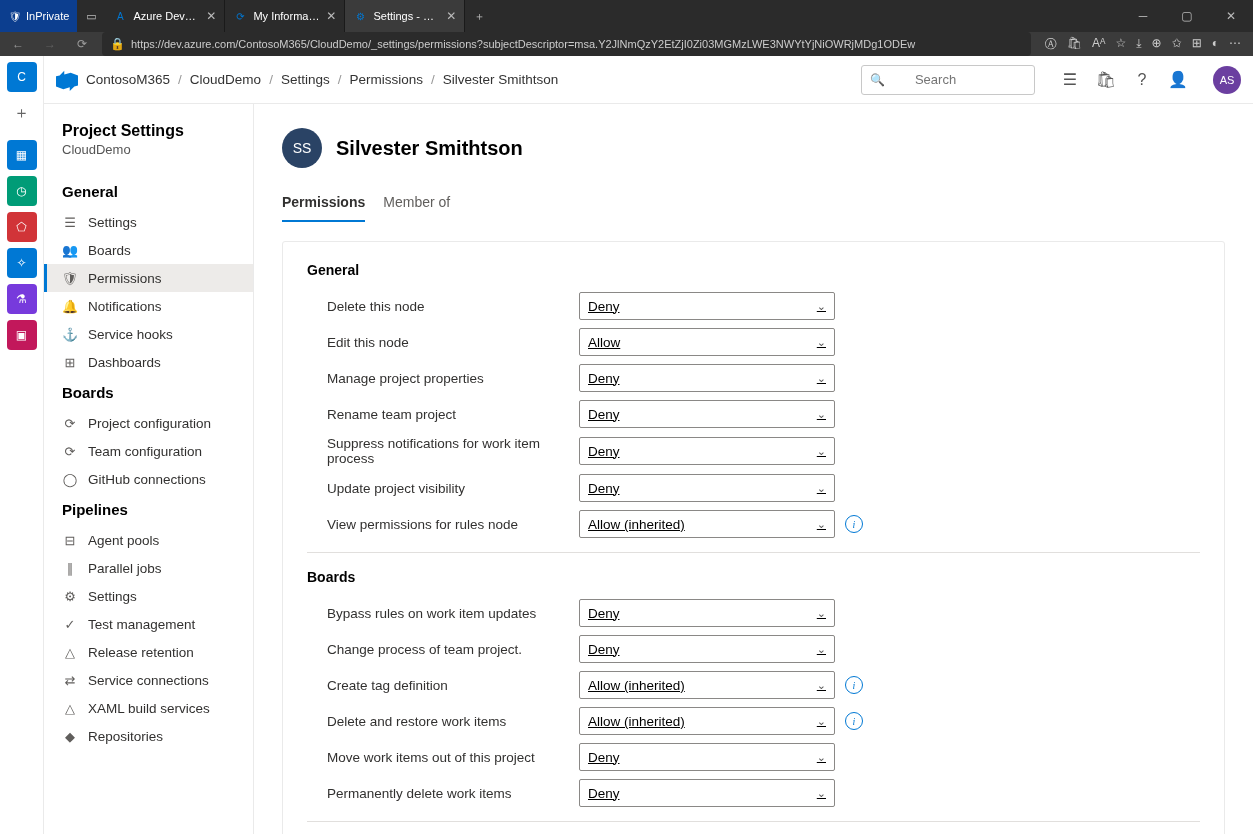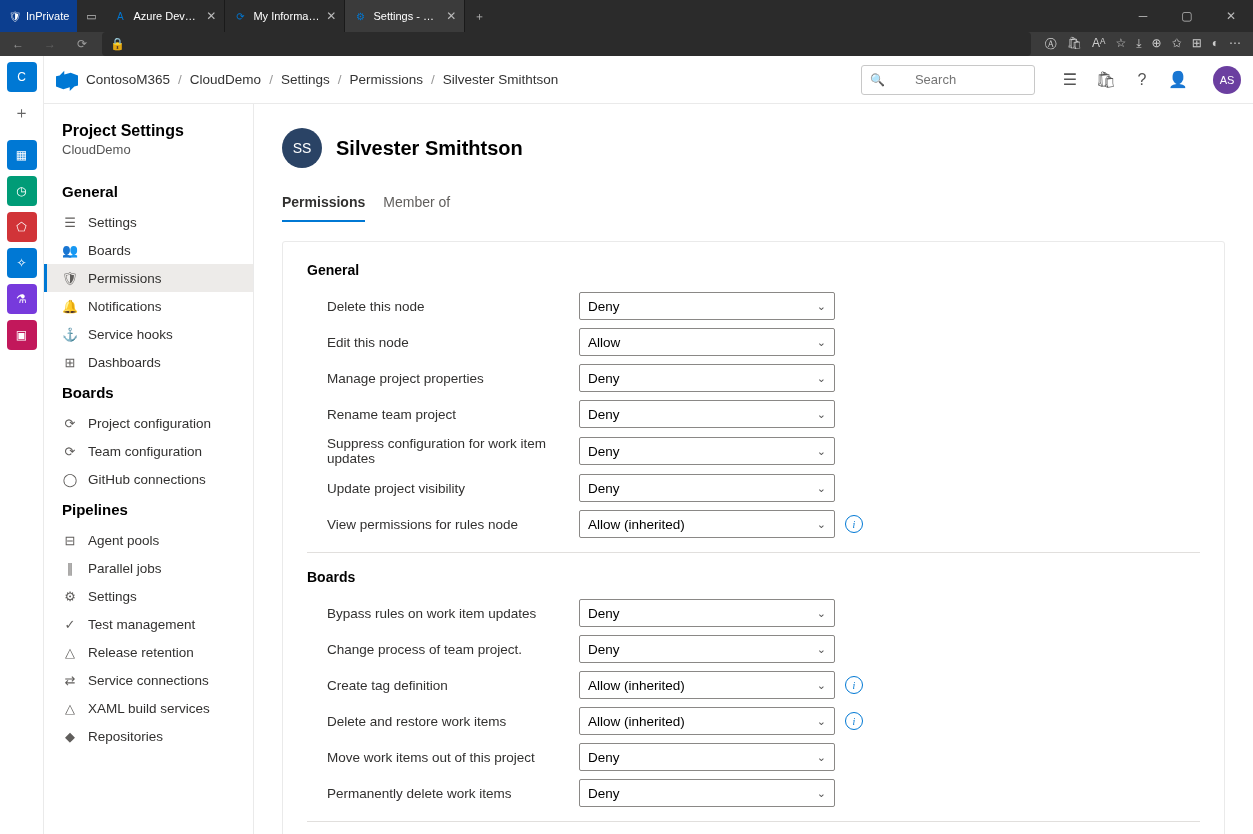--- a/index.html
+++ b/index.html
@@ -63,21 +63,21 @@
 .persona-name { font-size:20px; font-weight:600;}
 .pivot { display:flex; gap:18px; border-bottom:1px solid transparent; margin-bottom:18px;}
 .pivot-item { padding:6px 0 10px; font-size:14px; color:#605e5c; cursor:pointer;}
 .pivot-item.active { color:#323130; font-weight:600; border-bottom:2px solid #0078d4;}
 
 .card { background:#fff; border:1px solid #eaeaea; border-radius:3px; padding:20px 24px 30px;}
 .perm-section-h { font-size:14px; font-weight:600; margin:16px 0 10px;}
 .perm-section-h:first-child{margin-top:0;}
 .perm-row { display:flex; align-items:center; padding:4px 0;}
 .perm-label { width:252px; font-size:13.5px; color:#323130;margin-left:20px;}
-.perm-select { width:256px; height:28px; border:1px solid #8a8886; border-radius:2px; display:flex; align-items:center; justify-content:space-between; padding:0 8px; font-size:13.5px; background:#fff; cursor:pointer;}
+.perm-select { width:256px; height:28px; border:1px solid #8a8886; border-radius:2px; display:flex; align-items:center; justify-content:space-between; padding:0 8px; font-size:13.5px; background:#fff; cursor:pointer;text-decoration:underline;}
 .perm-select .chev { font-size:11px; color:#555;}
 .info { width:18px; height:18px; margin-left:10px; border:1px solid #0078d4; border-radius:50%; color:#0078d4; font-size:10px; display:flex; align-items:center; justify-content:center; font-family:Georgia,serif; font-style:italic;}
 hr.sep { border:none; border-top:1px solid #e1dfdd; margin:10px 0 0;}
 </style>
 </head>
 <body>
 
 <div class="titlebar">
   <div class="inprivate-badge">
     <span class="shield">🛡</span>
@@ -108,20 +108,21 @@
     <div class="win-ctrl">✕</div>
   </div>
 </div>
 
 <div class="addrbar">
   <div class="nav-btn">←</div>
   <div class="nav-btn" style="opacity:.4">→</div>
   <div class="nav-btn">⟳</div>
   <div class="url-box">
     <span>🔒</span>
+    <span class="url-text">https://dev.azure.com/ContosoM365/CloudDemo/_settings/permissions?subjectDescriptor=msa.Y2JlNmQzY2EtZjI0Zi03MGMzLWE3NWYtYjNiOWRjMDg1ODEw</span>
   </div>
   <div class="right-icons">
     <span>Ⓐ</span>
     <span>🛍</span>
     <span>Aᴬ</span>
     <span>☆</span>
     <span>⤓</span>
     <span>⊕</span>
     <span>✩</span>
     <span>⊞</span>
@@ -298,21 +299,21 @@
               </div>
       </div>
             <div class="perm-row">
               <div class="perm-label">Rename team project</div>
       <div class="perm-select">
                 <span>Deny</span>
                 <span class="chev">⌄</span>
               </div>
       </div>
             <div class="perm-row">
-              <div class="perm-label">Suppress configuration for work item updates</div>
+              <div class="perm-label">Suppress notifications for work item process</div>
       <div class="perm-select">
                 <span>Deny</span>
                 <span class="chev">⌄</span>
               </div>
       </div>
             <div class="perm-row">
               <div class="perm-label">Update project visibility</div>
       <div class="perm-select">
                 <span>Deny</span>
                 <span class="chev">⌄</span>

